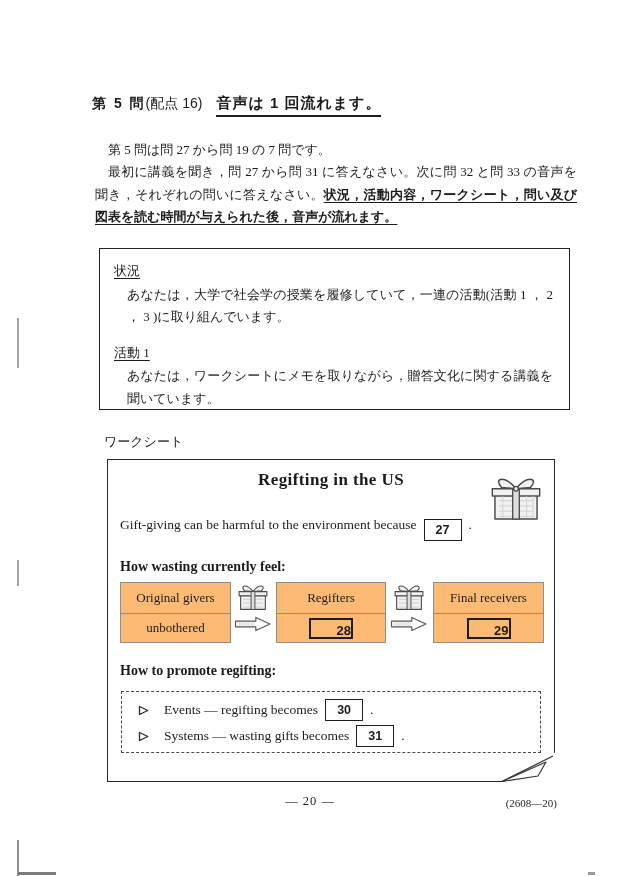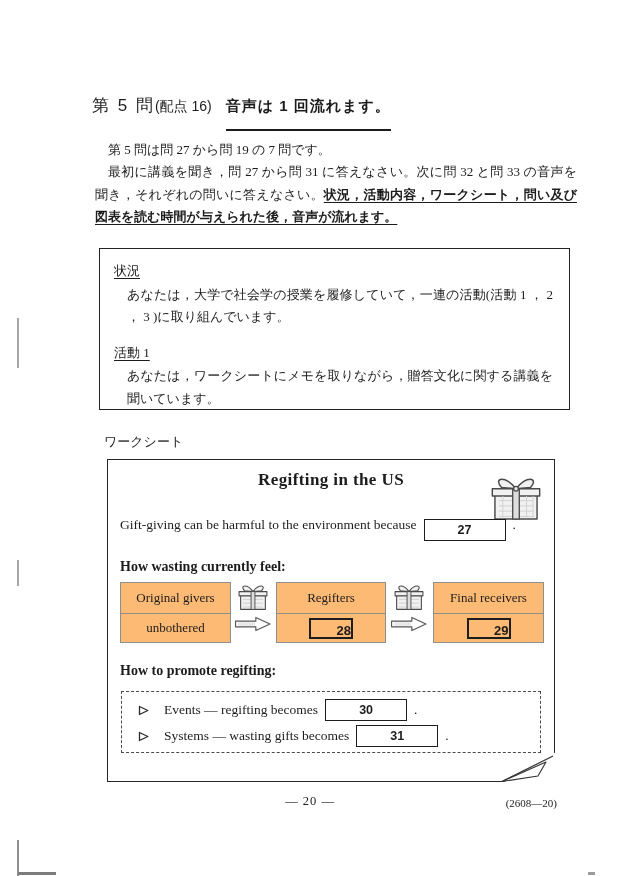--- a/index.html
+++ b/index.html
@@ -6,44 +6,44 @@
   body{
     width:620px;height:876px;position:relative;overflow:hidden;
     background:#ffffff;color:#1c1c1c;
     font-family:"Liberation Serif","DejaVu Serif",serif;
   }
   .abs{position:absolute}
 
   
   #header{left:92px;top:94px;display:flex;align-items:baseline;
     font-family:"Liberation Sans","DejaVu Sans",sans-serif}
-  #header .sec{font-size:17px;font-weight:normal;letter-spacing:2px}
+  #header .sec{font-size:14px;font-weight:bold;letter-spacing:2px}
   #header .pts{font-size:14px;}
   #header .notice{font-size:15px;font-weight:bold;margin-left:14px;
-    border-bottom:2px solid #1c1c1c;padding-bottom:13px;letter-spacing:1px}
+    border-bottom:2px solid #1c1c1c;padding-bottom:2px;letter-spacing:1px}
 
   
   #intro{left:95px;top:139px;width:482px;font-size:13px;line-height:22.4px;text-align:justify}
   #intro p{margin:0;text-indent:1em}
   .ul-bold{font-weight:bold;text-decoration:underline;text-underline-offset:3px;text-decoration-thickness:1.4px}
 
   
   #situation-box{left:99px;top:248px;width:471px;height:162px;border:1.5px solid #222;
     box-sizing:border-box;padding:11px 16px 0 14px;font-size:13px;line-height:22.5px}
   .box-label{text-decoration:underline;text-underline-offset:3px;display:inline-block}
   .box-text{margin:1px 0 0 0;padding-left:13px;text-align:justify}
   .mt{margin-top:13px}
 
   
   #ws-label{left:104px;top:433px;font-size:13px}
   #worksheet{left:107px;top:459px;width:448px;height:323px;border:1.6px solid #262626;box-sizing:border-box}
   .ws-title{position:absolute;left:0;right:0;top:10px;text-align:center;font-weight:bold;font-size:17px;letter-spacing:.4px}
   .gift-big{position:absolute;right:9px;top:13px}
   .ws-intro{position:absolute;left:12px;top:57px;font-size:13.5px;width:430px}
-  .ansbox{display:inline-block;border:1.8px solid #1d1d1d;min-width:24px;padding:0 28px;height:20px;
+  .ansbox{display:inline-block;border:1.8px solid #1d1d1d;min-width:24px;padding:0 6px;height:20px;
     line-height:20px;text-align:center;font-family:"Liberation Sans","DejaVu Sans",sans-serif;
     font-size:12.5px;font-weight:600;margin:0 7px;vertical-align:-5px;background:#fff}
   .ws-h{position:absolute;left:12px;font-weight:bold;font-size:14px}
   .fbox{position:absolute;top:122px;height:61px;border:1px solid #8e8e8e;box-sizing:border-box;background:#fdba74}
   .fbox .r1{height:30px;line-height:30px;text-align:center;font-size:13px;border-bottom:1px solid #8e8e8e}
   .fbox .r2{height:28px;display:flex;align-items:center;justify-content:center;font-size:13px}
   .fans{display:inline-block;border:2px solid #1d1d1d;width:44px;height:21px;line-height:21px;text-align:right;
     font-family:"Liberation Sans","DejaVu Sans",sans-serif;font-size:13px;font-weight:600;box-sizing:border-box}
   .cluster{position:absolute;top:122px;width:46px;text-align:center;line-height:0}
   .cluster svg{display:inline-block}

